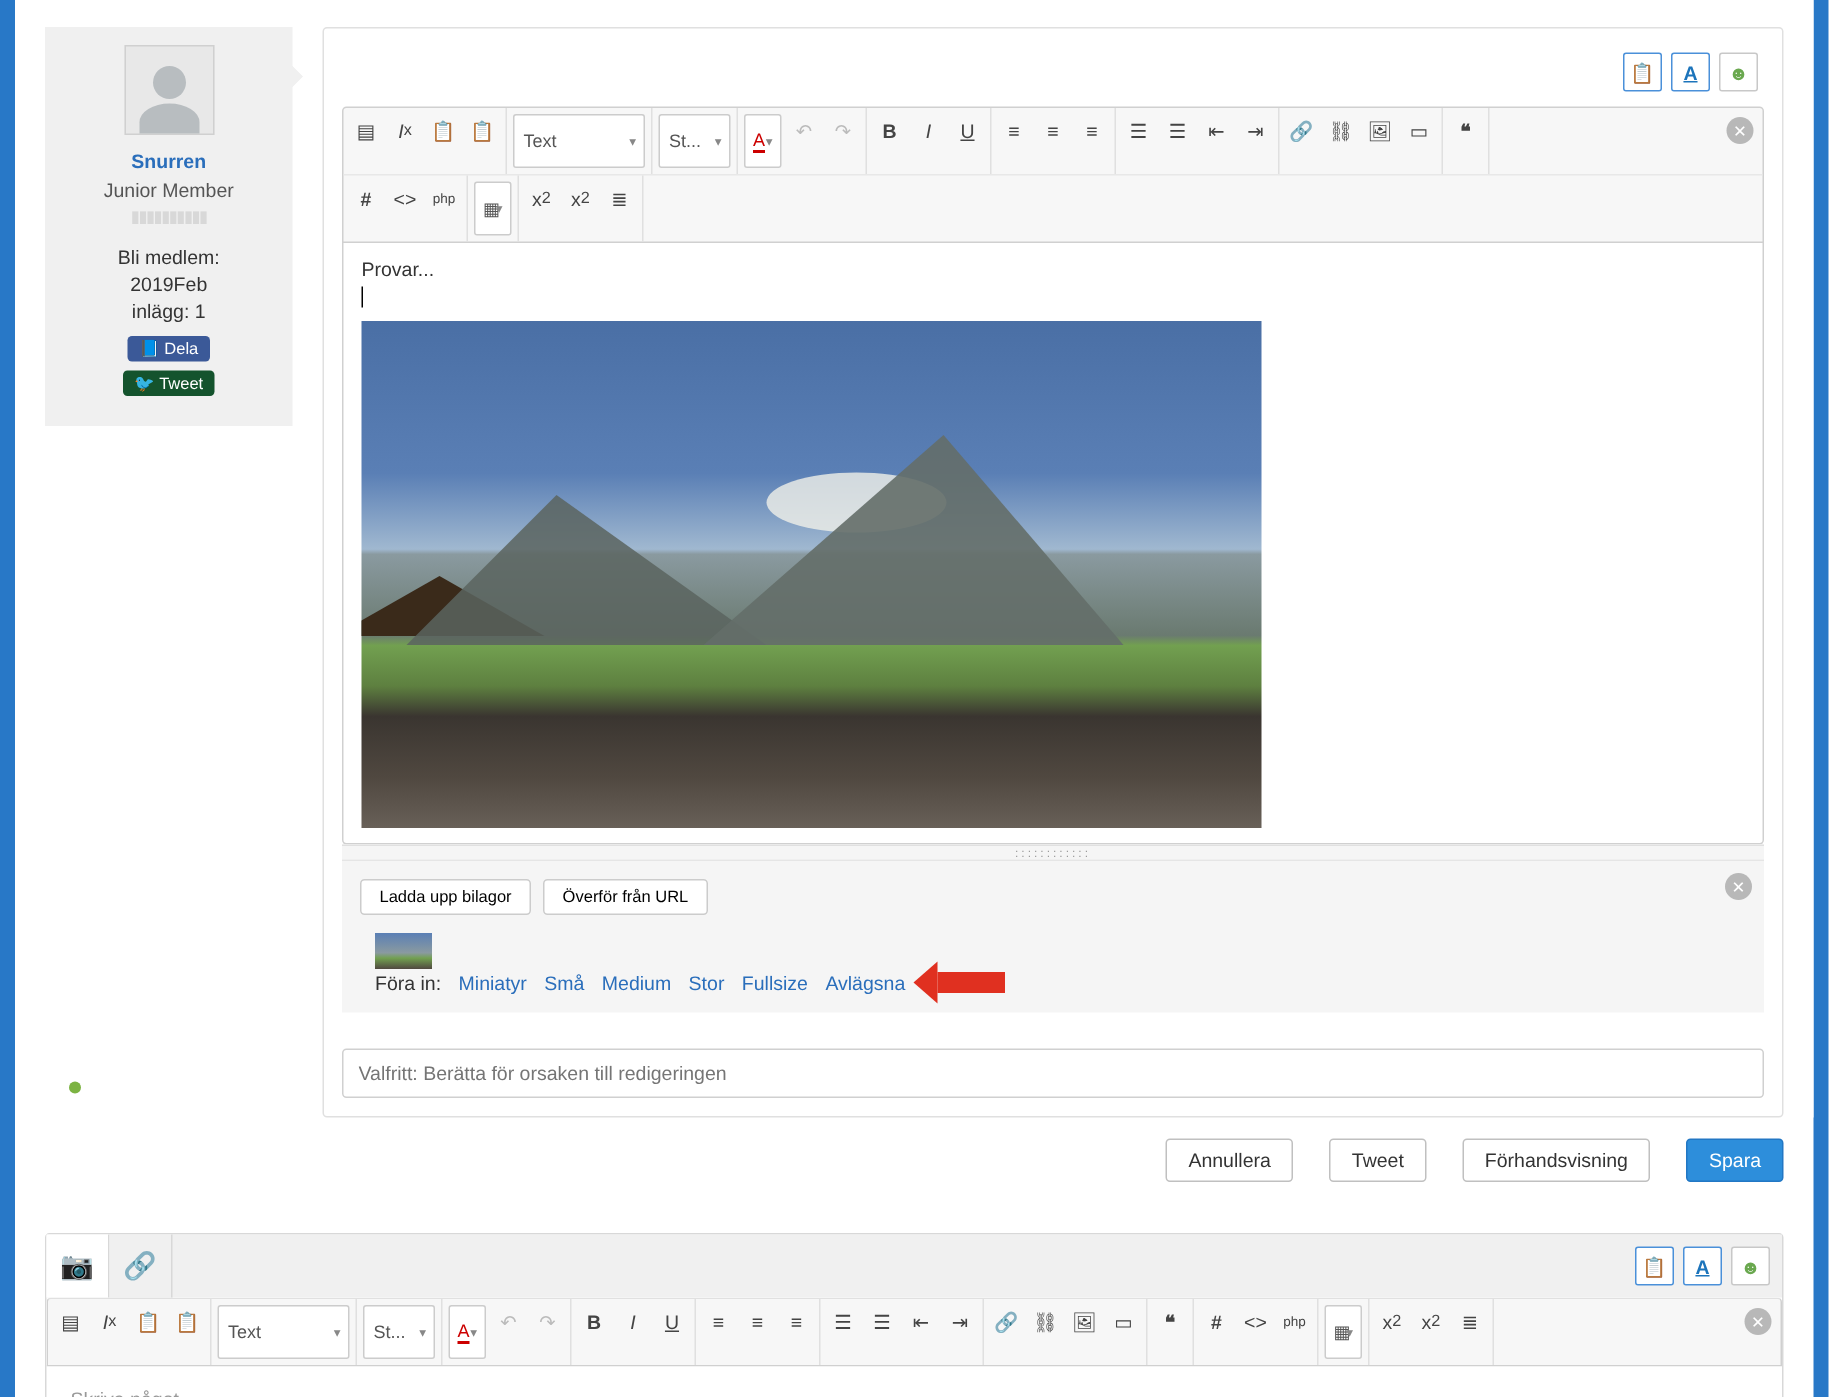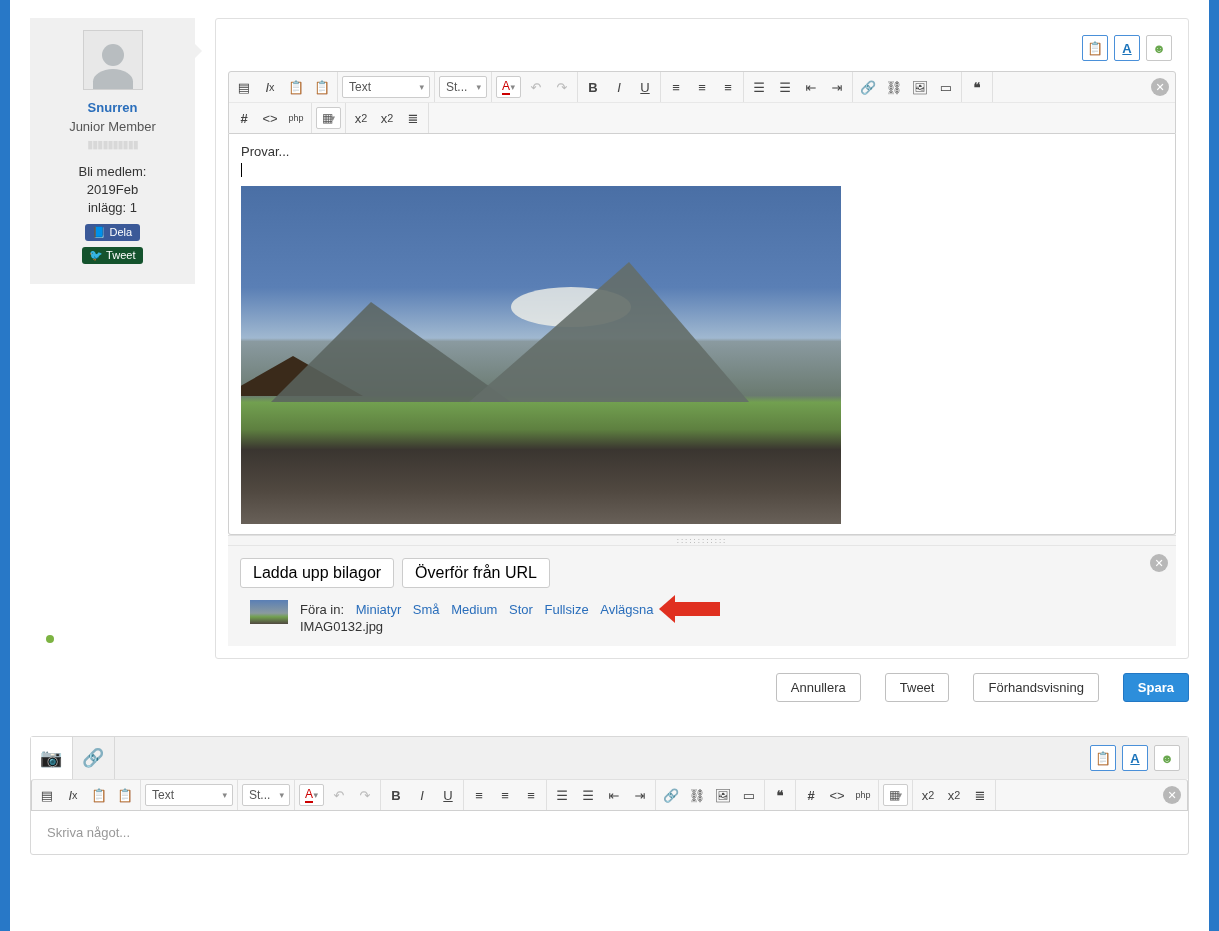--- a/index.html
+++ b/index.html
@@ -23,54 +23,54 @@
 .editor-inner { padding: 12px; }
 .quick-row { display:flex; justify-content:flex-end; gap:6px; padding: 4px 4px 10px 4px; }
 .qbtn { width:26px; height:26px; border:1px solid #c8c8c8; border-radius:2px; display:flex; align-items:center; justify-content:center; cursor:pointer; background:#fff; }
 .qbtn.blue-border { border-color:#4a90d9; color:#1c74bb; font-weight:bold; }
 .qbtn.green { color:#6aa84f; }
 .toolbar { border:1px solid #d0d0d0; background:#f7f7f7; border-radius:3px 3px 0 0; position:relative; }
 .toolbar-row { display:flex; flex-wrap:wrap; border-bottom:1px solid #e8e8e8; }
 .toolbar-row:last-child { border-bottom:none; }
 .tb-group { display:flex; border-right:1px solid #e0e0e0; padding:2px; }
 .tb-btn { width:26px; height:26px; display:flex; align-items:center; justify-content:center; cursor:pointer; border:1px solid transparent; border-radius:2px; font-size:13px; color:#444; }
-.tb-select { height:22px; border:1px solid #ccc; border-radius:2px; margin:2px; padding:0 18px 0 6px; font-size:12px; color:#555; background:#fff; cursor:pointer; position:relative; display:flex; align-items:center; }
+.tb-select { height:36px; border:1px solid #ccc; border-radius:2px; margin:2px; padding:0 18px 0 6px; font-size:12px; color:#555; background:#fff; cursor:pointer; position:relative; display:flex; align-items:center; }
 .tb-select::after { content:"▾"; position:absolute; right:5px; font-size:9px; color:#888; }
 .tb-select.w-text { width:88px; }
 .tb-select.w-st { width:48px; }
 .tb-select.w-color { width:25px; padding:0 15px 0 5px; }
 .tb-close { position:absolute; top:6px; right:6px; }
 .close-x { width:18px; height:18px; border-radius:50%; background:#b8b8b8; color:#fff; display:flex; align-items:center; justify-content:center; font-size:11px; cursor:pointer; }
 .editor-body { border:1px solid #d0d0d0; border-top:none; border-radius:0 0 3px 3px; min-height:380px; padding:10px 12px; }
 .editor-text { color:#333; margin-bottom:4px; }
 .cursor-line { display:inline-block; width:1px; height:14px; background:#000; }
 .embedded-image { width:600px; height:338px; margin-top:6px; }
 .mountain-img { width:100%; height:100%; background: linear-gradient(to bottom, #4a6fa5 0%, #5a7fb5 30%, #a0b8d0 45%, #8a9aa0 46%, #6a7a70 62%, #72a050 64%, #5e8040 72%, #3a3530 78%, #504840 90%, #686058 100%); position:relative; overflow:hidden; }
 .mountain-img::before { content:""; position:absolute; top:30%; left:45%; width:120px; height:40px; background:#f0f0e8; border-radius:50%; opacity:0.8; }
 .mountain-peak1 { position:absolute; bottom:36%; left:38%; width:0; height:0; border-left:160px solid transparent; border-right:120px solid transparent; border-bottom:140px solid rgba(100,110,105,0.9); }
 .mountain-peak2 { position:absolute; bottom:36%; left:5%; width:0; height:0; border-left:100px solid transparent; border-right:140px solid transparent; border-bottom:100px solid rgba(90,100,95,0.85); }
 .roof { position:absolute; bottom:38%; left:-3%; width:0; height:0; border-left:70px solid transparent; border-right:70px solid transparent; border-bottom:40px solid #3a2a1a; }
 .resize-handle { height:10px; background:#f5f5f5; border-top:1px solid #e0e0e0; text-align:center; font-size:8px; color:#999; letter-spacing:2px; line-height:10px; cursor:ns-resize; }
 .attach-panel { background:#f5f5f5; border-top:1px solid #e5e5e5; padding:12px; position:relative; }
 .attach-buttons { display:flex; gap:8px; }
-.vbtn { background:#fff; border:1px solid #ccc; border-radius:3px; padding:5px 12px; font-size:16px; cursor:pointer; }
-.attach-item { display:flex; margin-top:12px; padding:0 10px; align-items:flex-start; }
+.vbtn { background:#fff; border:1px solid #ccc; border-radius:3px; padding:5px 12px; font-size:11px; cursor:pointer; }
+.attach-item { display:flex; margin-top:12px; padding:0 10px; align-items:flex-start;flex-direction:column; }
 .thumb { width:38px; height:24px; background: linear-gradient(to bottom, #5a7fb5 0%, #8a9aa0 55%, #72a050 70%, #504840 100%); margin-right:12px; }
 .attach-links { font-size:13px; }
 .attach-label { color:#333; margin-right:4px; }
 .size-link { color:#2a6ebb; cursor:pointer; margin:0 4px; }
 .filename { color:#333; margin-top:2px; }
 .red-arrow { display:inline-block; margin-left:14px; position:relative; top:2px; }
 .red-arrow-shape { width:45px; height:14px; background:#e03020; position:relative; display:inline-block; }
 .red-arrow-shape::before { content:""; position:absolute; left:-16px; top:-7px; border:14px solid transparent; border-right:16px solid #e03020; border-left:none; }
 .reason-row { padding:12px; }
 .reason-input { width:100%; padding:8px 10px; border:1px solid #d0d0d0; border-radius:3px; font-size:13px; color:#888; }
 .action-row { display:flex; justify-content:flex-end; gap:24px; padding:14px 20px 14px 0; }
 .vb-action { background:#fff; border:1px solid #c0c0c0; border-radius:3px; padding:6px 14px; font-size:13px; cursor:pointer; color:#333; }
-.vb-primary { background:#2d8edb; border-color:#2277c4; color:#fff;font-weight:bold; }
+.vb-primary { background:#2d8edb; border-color:#2277c4; color:#fff; }
 .online-dot { width:8px; height:8px; border-radius:50%; background:#7cb342; position:absolute; bottom:16px; left:16px; }
 .sidebar-wrap { position:relative; }
 .reply-box { margin:20px 20px 0 20px; border:1px solid #d8d8d8; border-radius:3px; background:#fff; }
 .reply-tabs { display:flex; background:#f0f0f0; }
 .reply-tab { width:42px; height:42px; display:flex; align-items:center; justify-content:center; border-right:1px solid #d8d8d8; background:#fff; cursor:pointer; }
 .reply-tab.inactive { background:#f0f0f0; }
 .reply-quick { margin-left:auto; display:flex; align-items:center; padding-right:8px; gap:6px; }
 .reply-toolbar { border-top:1px solid #e0e0e0; }
 .reply-body { padding:14px 16px; color:#999; }
 .underline-a { text-decoration: underline; }
@@ -212,26 +212,28 @@
             <div class="thumb"></div>
             <div class="attach-links">
               <span class="attach-label">Föra in:</span>
               <span class="size-link">Miniatyr</span>
               <span class="size-link">Små</span>
               <span class="size-link">Medium</span>
               <span class="size-link">Stor</span>
               <span class="size-link">Fullsize</span>
               <span class="size-link">Avlägsna</span>
               <span class="red-arrow"><span class="red-arrow-shape"></span></span>
-              <div class="filename">IMAG0132.jpg</div>
-            </div>
-          </div>
-        </div>
-      </div>
-
+            </div>
+          </div>
+        </div>
+      </div>
+
+      <div class="reason-row">
+        <input class="reason-input" placeholder="Valfritt: Berätta för orsaken till redigeringen" style="">
+      </div>
     </div>
   </div>
 
   <div class="action-row">
     <button class="vb-action">Annullera</button>
     <button class="vb-action">Tweet</button>
     <button class="vb-action">Förhandsvisning</button>
     <button class="vb-action vb-primary">Spara</button>
   </div>
 

